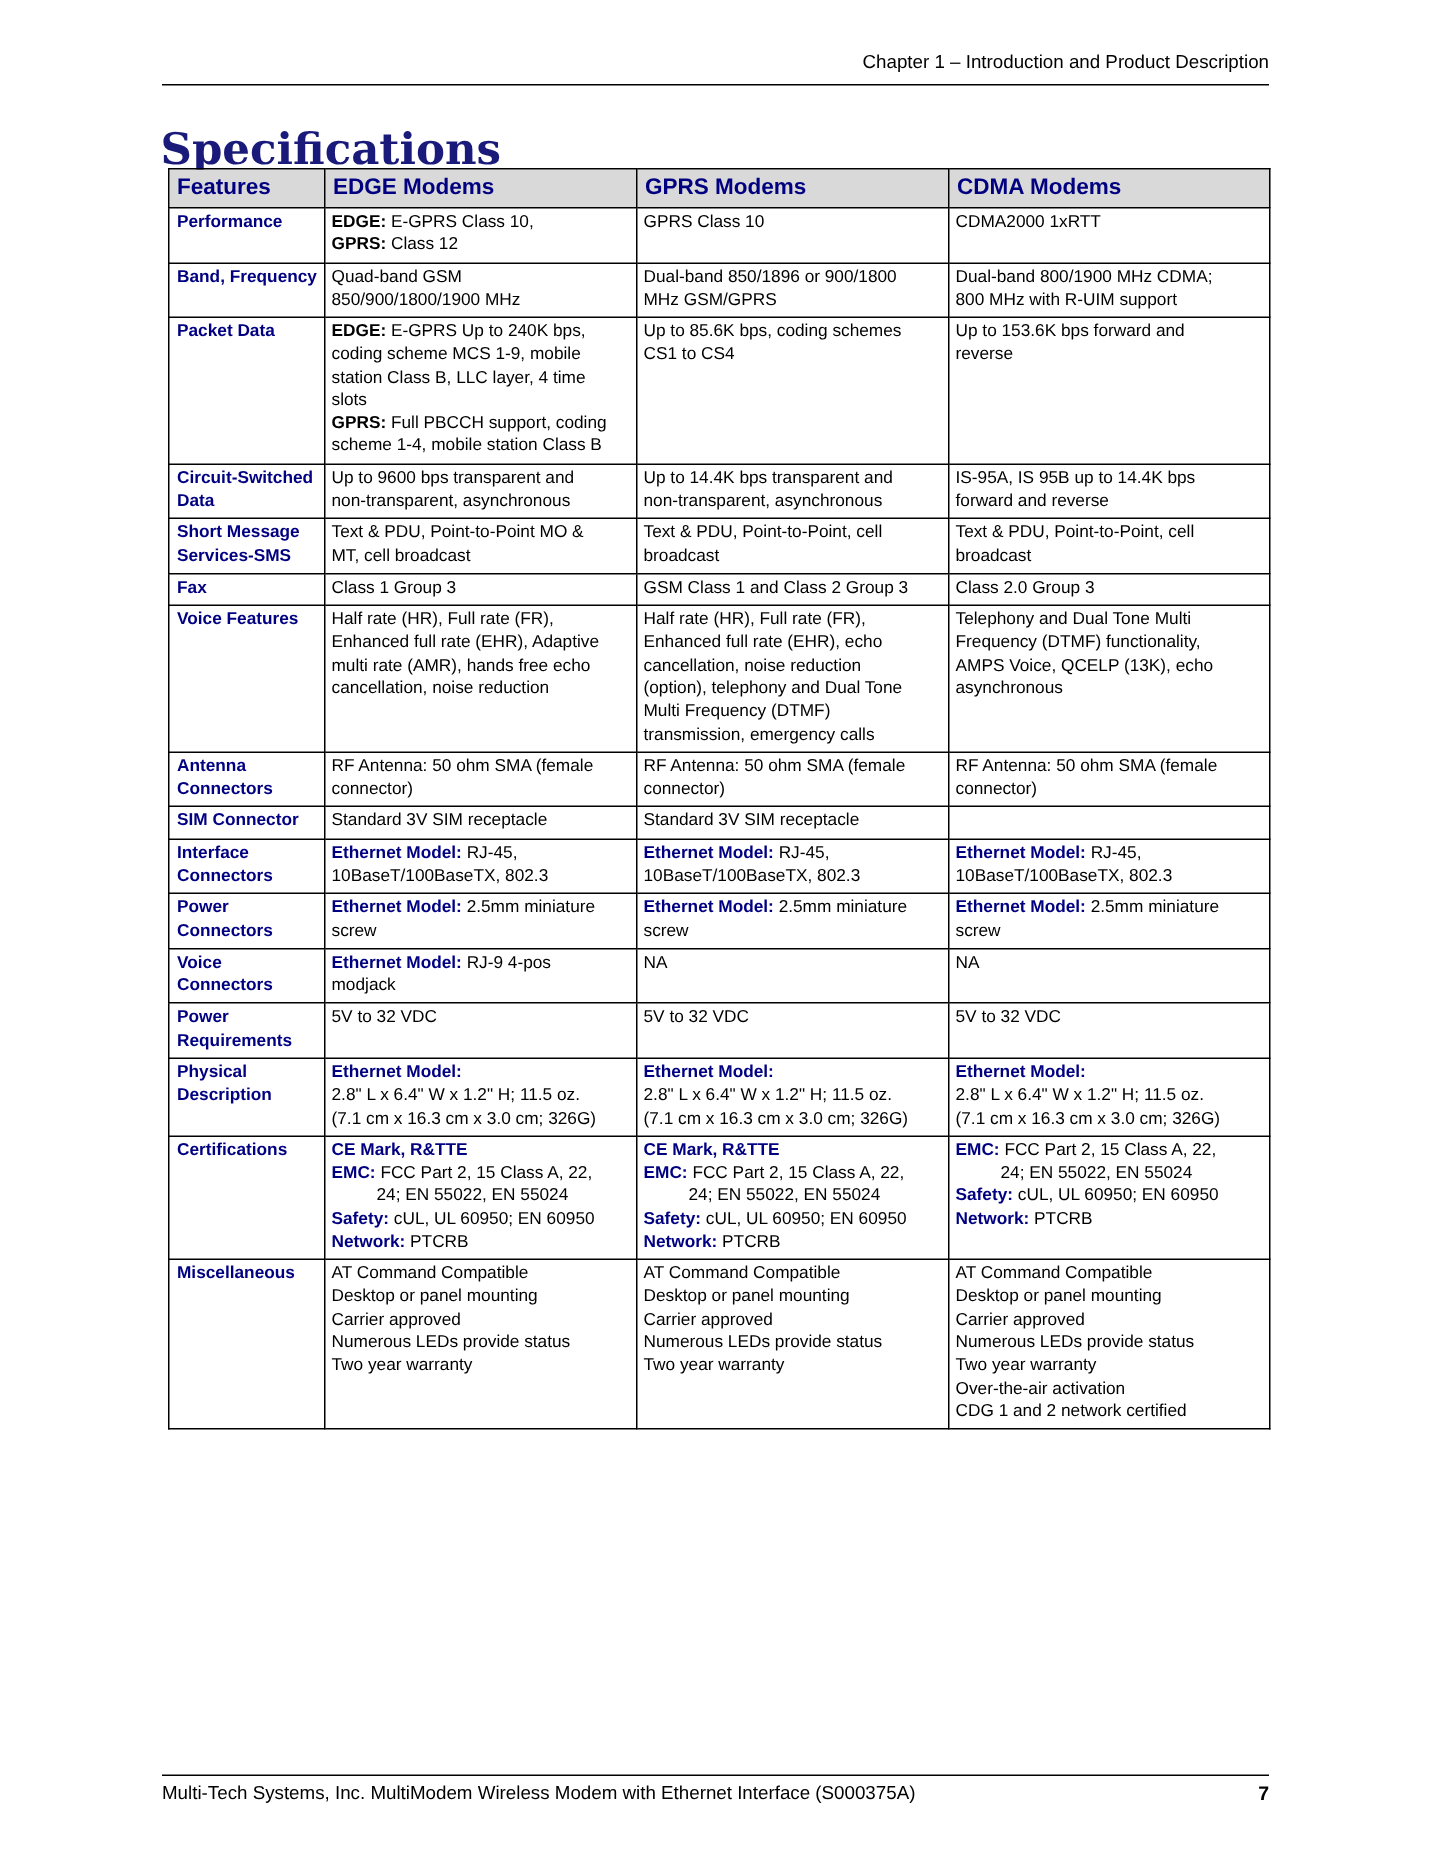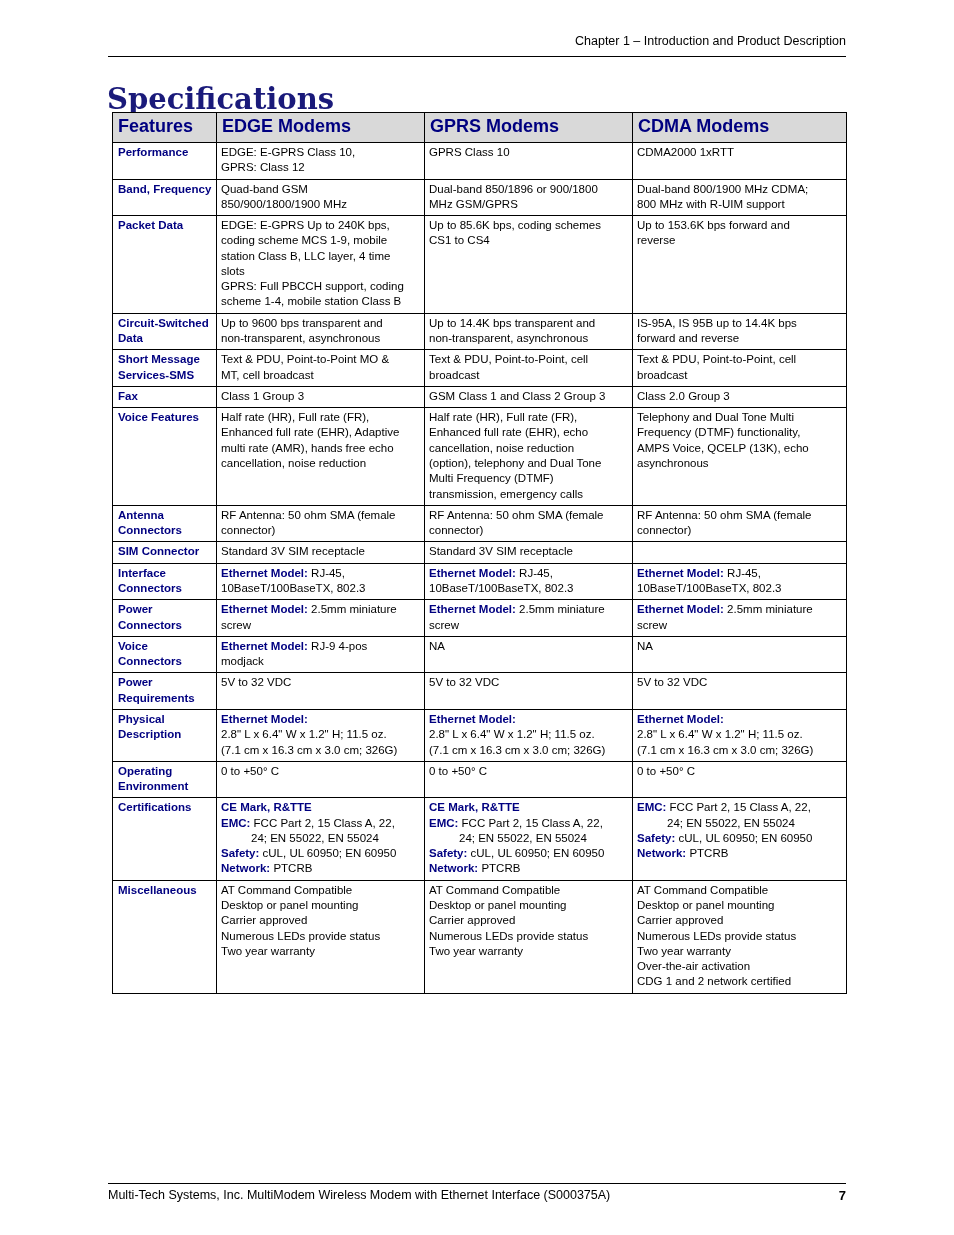--- a/index.html
+++ b/index.html
@@ -66,42 +66,42 @@
   .spec-table td, .spec-table th {
     border: 1px solid #000000;
     vertical-align: top;
     padding: 2px 4px 3px 4px;
     line-height: 1.33;
   }
   .spec-table thead th {
     background: #d9d9d9;
     color: #000080;
     font-weight: bold;
-    font-size: 18px;
+    font-size: 15px;
     text-align: left;
     padding: 2px 4px 3px 5px;
   }
   .col-feature { width: 104px; }
   .col-edge    { width: 208px; }
   .col-gprs    { width: 208px; }
   .col-cdma    { width: 214px; }
 
   td.feature-cell {
     color: #000080;
     font-weight: bold;
     font-size: 11.5px;
     padding-left: 5px;
   }
   .lbl {
     color: #000080;
     font-weight: bold;
   }
   .lbl-black {
     color: #000000;
-    font-weight: normal;
+    font-weight: bold;
   }
   .line { display: block; }
   .indent {
     display: block;
     padding-left: 30px;
   }
   .cell-lines > .line + .line { margin-top: 0px; }
 
   
   .footer-rule {
@@ -355,32 +355,20 @@
             <span class="line">2.8" L x 6.4" W x 1.2" H; 11.5 oz.</span>
             <span class="line">(7.1 cm x 16.3 cm x 3.0 cm; 326G)</span>
           </td>
           <td class="cell-lines">
             <span class="line"><span class="lbl">Ethernet Model:</span></span>
             <span class="line">2.8" L x 6.4" W x 1.2" H; 11.5 oz.</span>
             <span class="line">(7.1 cm x 16.3 cm x 3.0 cm; 326G)</span>
           </td>
         </tr>
         <tr>
-          <td class="feature-cell">Operating Environment</td>
-          <td class="cell-lines">
-            <span class="line">0 to +50° C</span>
-          </td>
-          <td class="cell-lines">
-            <span class="line">0 to +50° C</span>
-          </td>
-          <td class="cell-lines">
-            <span class="line">0 to +50° C</span>
-          </td>
-        </tr>
-        <tr>
           <td class="feature-cell">Certifications</td>
           <td class="cell-lines">
             <span class="line"><span class="lbl">CE Mark, R&amp;TTE</span></span>
             <span class="line"><span class="lbl">EMC:</span> FCC Part 2, 15 Class A, 22,</span>
             <span class="indent">24; EN 55022, EN 55024</span>
             <span class="line"><span class="lbl">Safety:</span> cUL, UL 60950; EN 60950</span>
             <span class="line"><span class="lbl">Network:</span> PTCRB</span>
           </td>
           <td class="cell-lines">
             <span class="line"><span class="lbl">CE Mark, R&amp;TTE</span></span>

